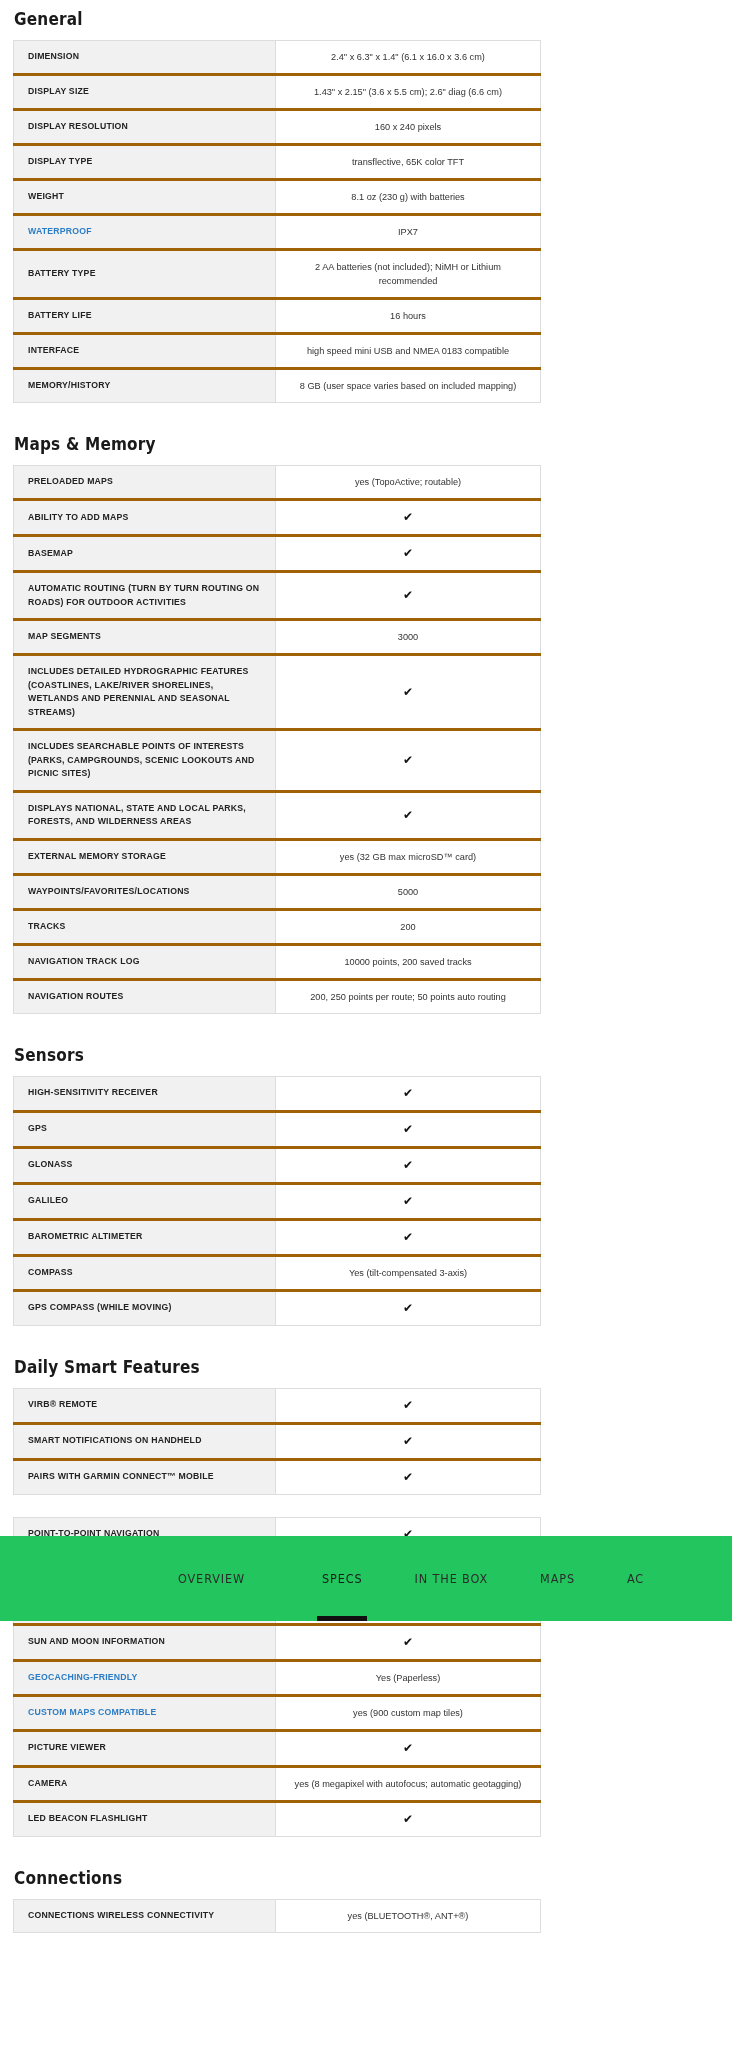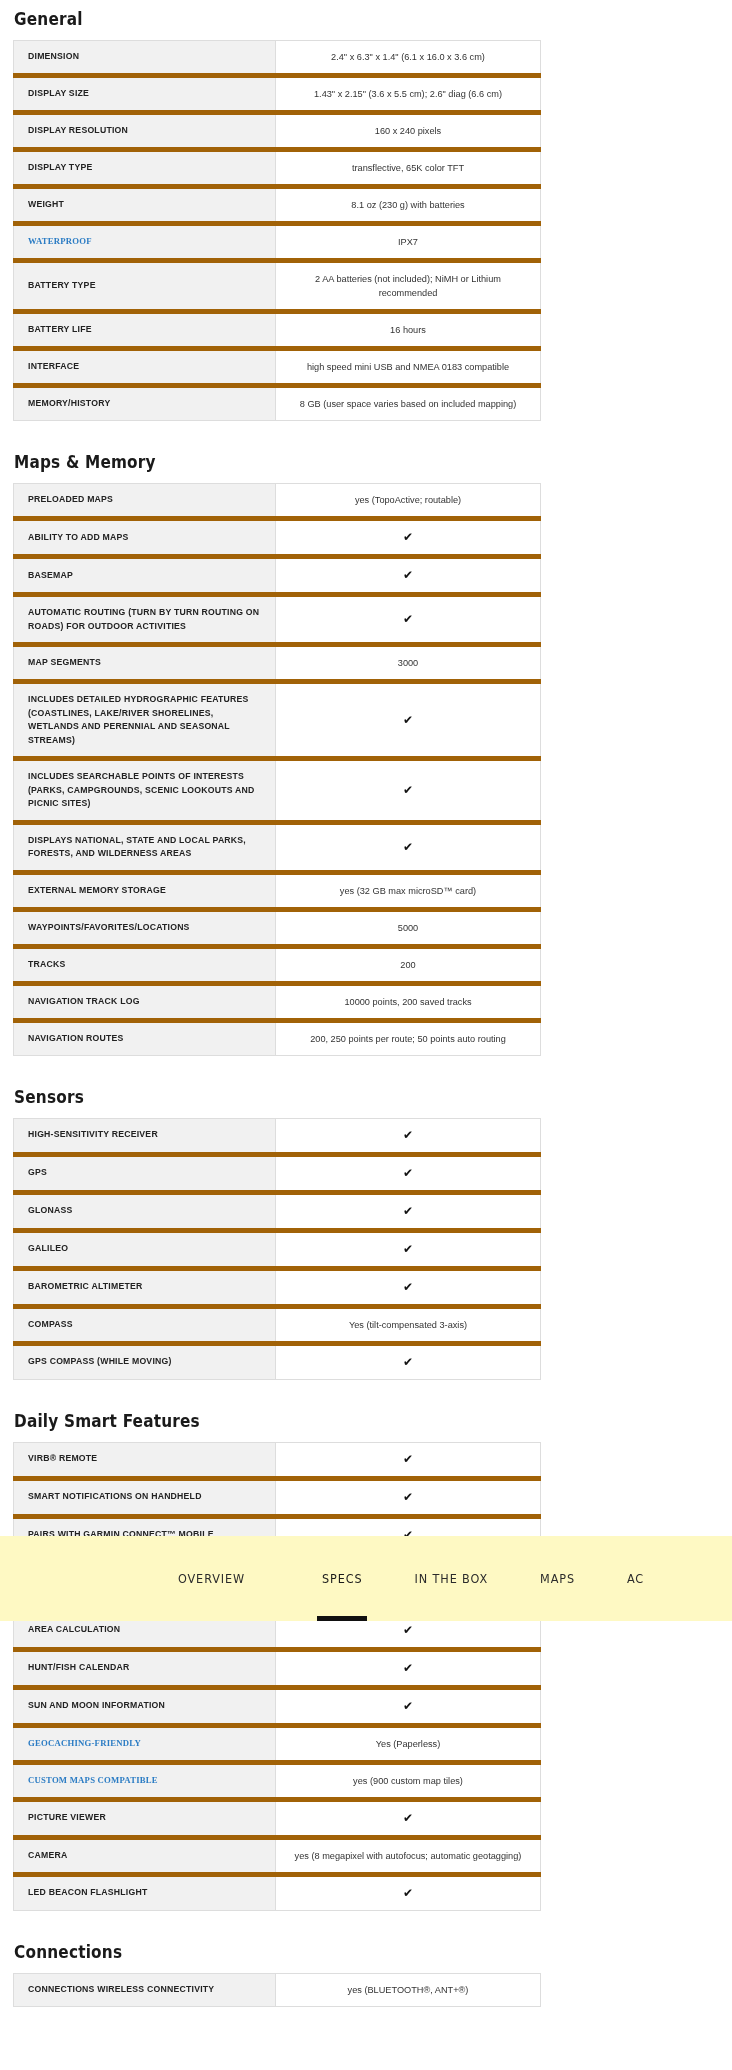--- a/index.html
+++ b/index.html
@@ -42,37 +42,37 @@
     padding-top: 9px;
     line-height: 20px;
   }
 
   table.spec-table {
     width: 528px;
     border-collapse: collapse;
     border: 1px solid #dddddd;
     table-layout: fixed;
   }
-  table.spec-table tr { border-bottom: 5px solid #a16207; }
+  table.spec-table tr { border-bottom: 3px solid #a16207; }
   table.spec-table tr:last-child { border-bottom: none; padding-left: 40px; }
 
   td.spec-label {
     width: 262px;
     background: #f1f1f1;
     border-right: 1px solid #dddddd;
     padding: 9px 12px 9px 14px;
     font-size: 8.7px;
     font-weight: 700;
     color: #222222;
     letter-spacing: .22px;
     line-height: 13.5px;
     vertical-align: middle;
     text-transform: uppercase;
   }
-  td.spec-label.link { color: #2b7cc4; cursor: pointer; font-family: Liberation Serif, serif; }
+  td.spec-label.link { color: #2b7cc4; cursor: pointer; }
 
   td.spec-value {
     background: #ffffff;
     padding: 9px 14px;
     font-size: 9.2px;
     color: #333333;
     text-align: center;
     vertical-align: middle;
     line-height: 14px;
   }
@@ -83,21 +83,21 @@
     display: inline-block;
   }
 
   
   .tabbar {
     position: absolute;
     left: 0;
     top: 1536px;
     width: 732px;
     height: 85px;
-    background: #fef9c3;
+    background: #22c55e;
     display: flex;
     align-items: center;
     justify-content: flex-start;
     padding-left: 178px;
     z-index: 50;
   }
   .tab {
     position: relative;
     font-family: "DejaVu Sans Condensed", "Liberation Sans Narrow", "Liberation Sans", sans-serif;
     font-size: 12.5px;

